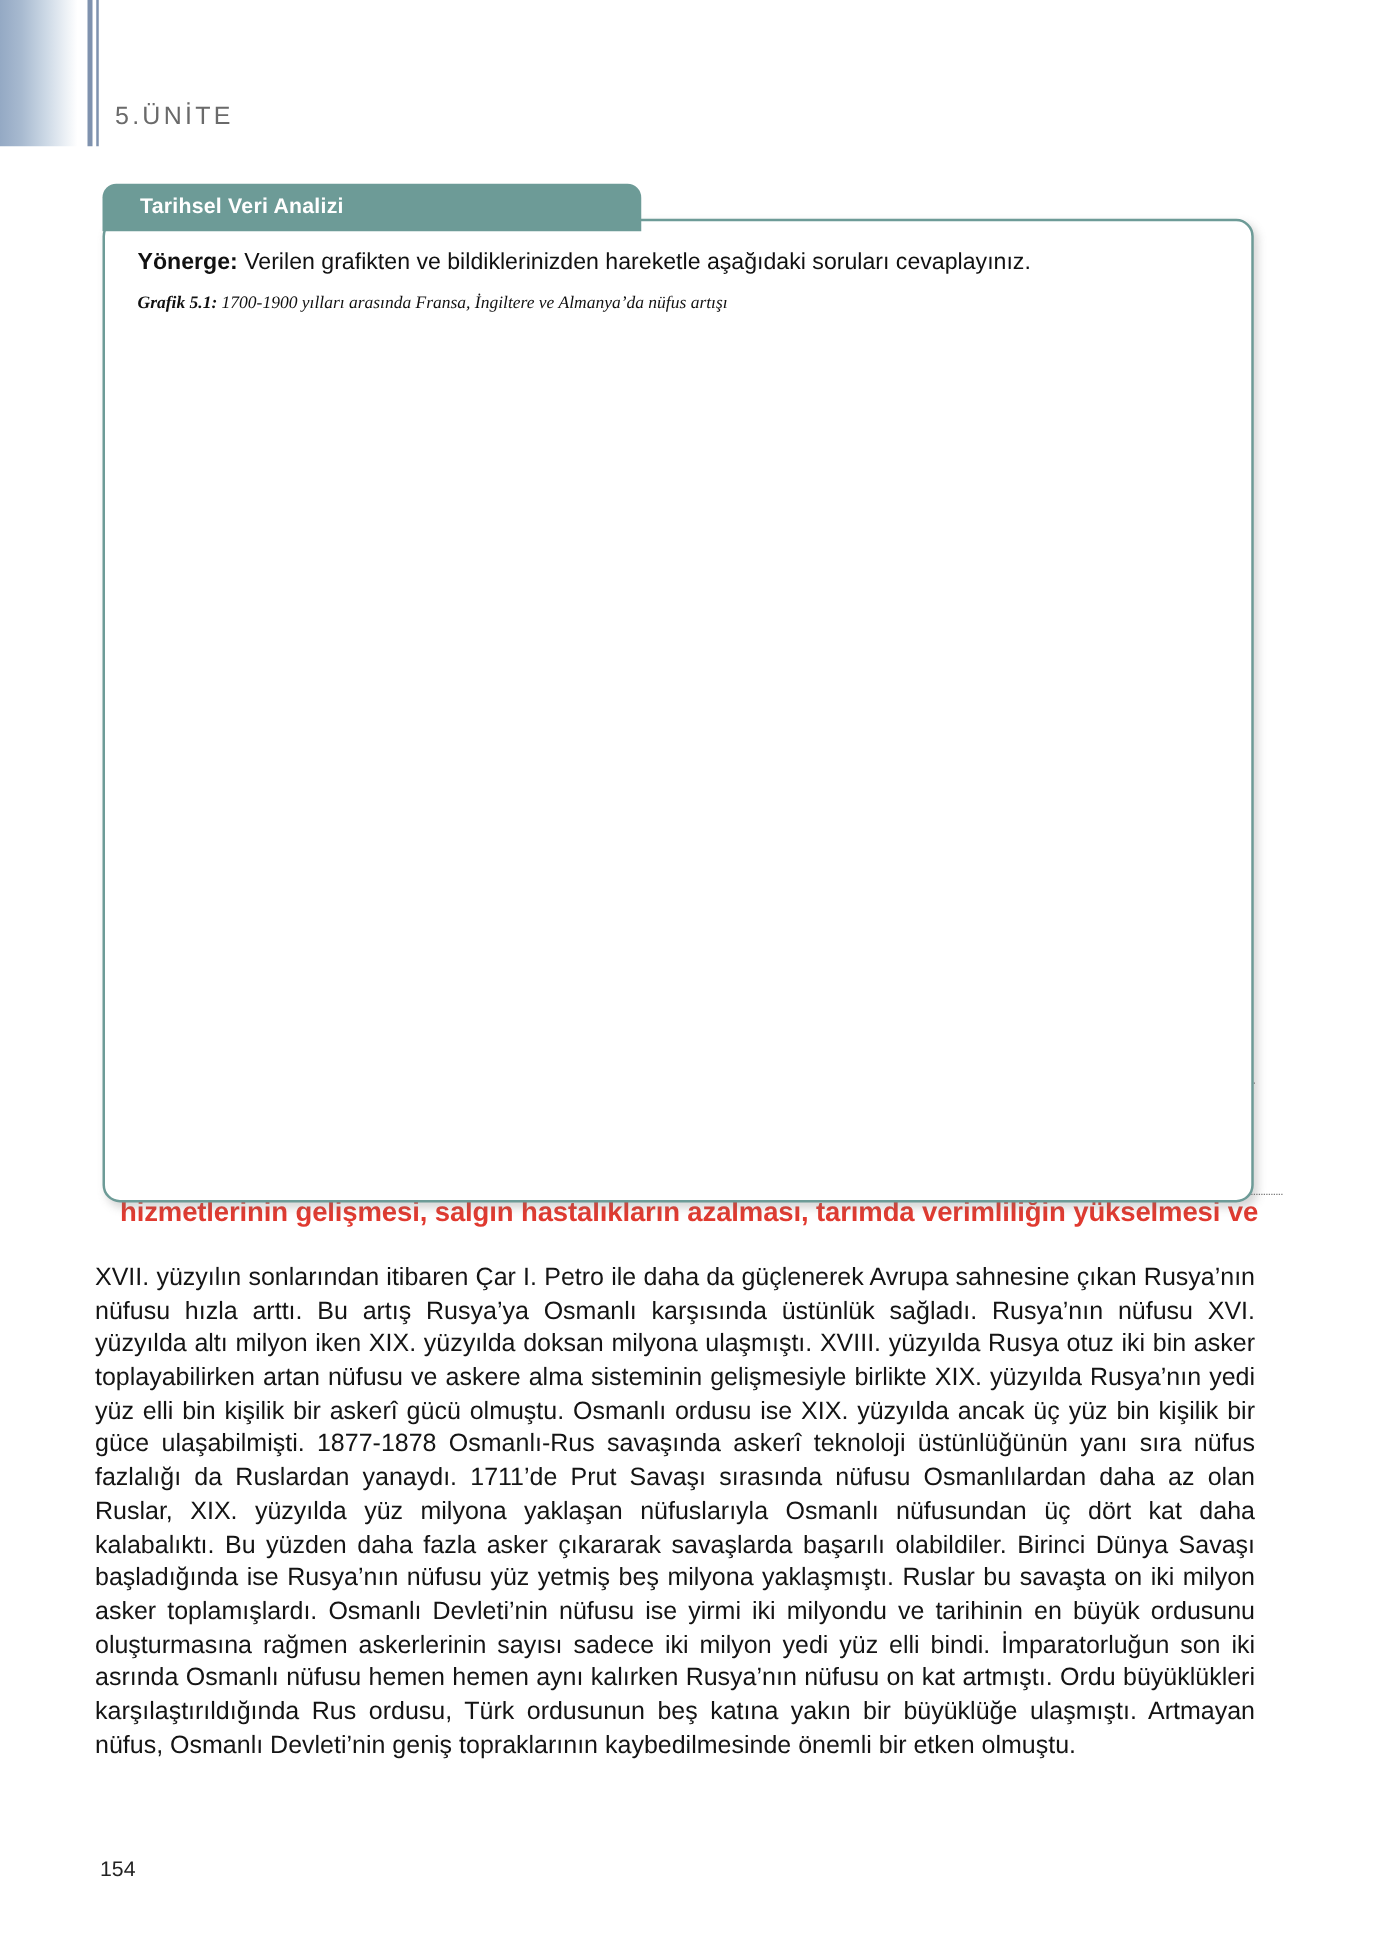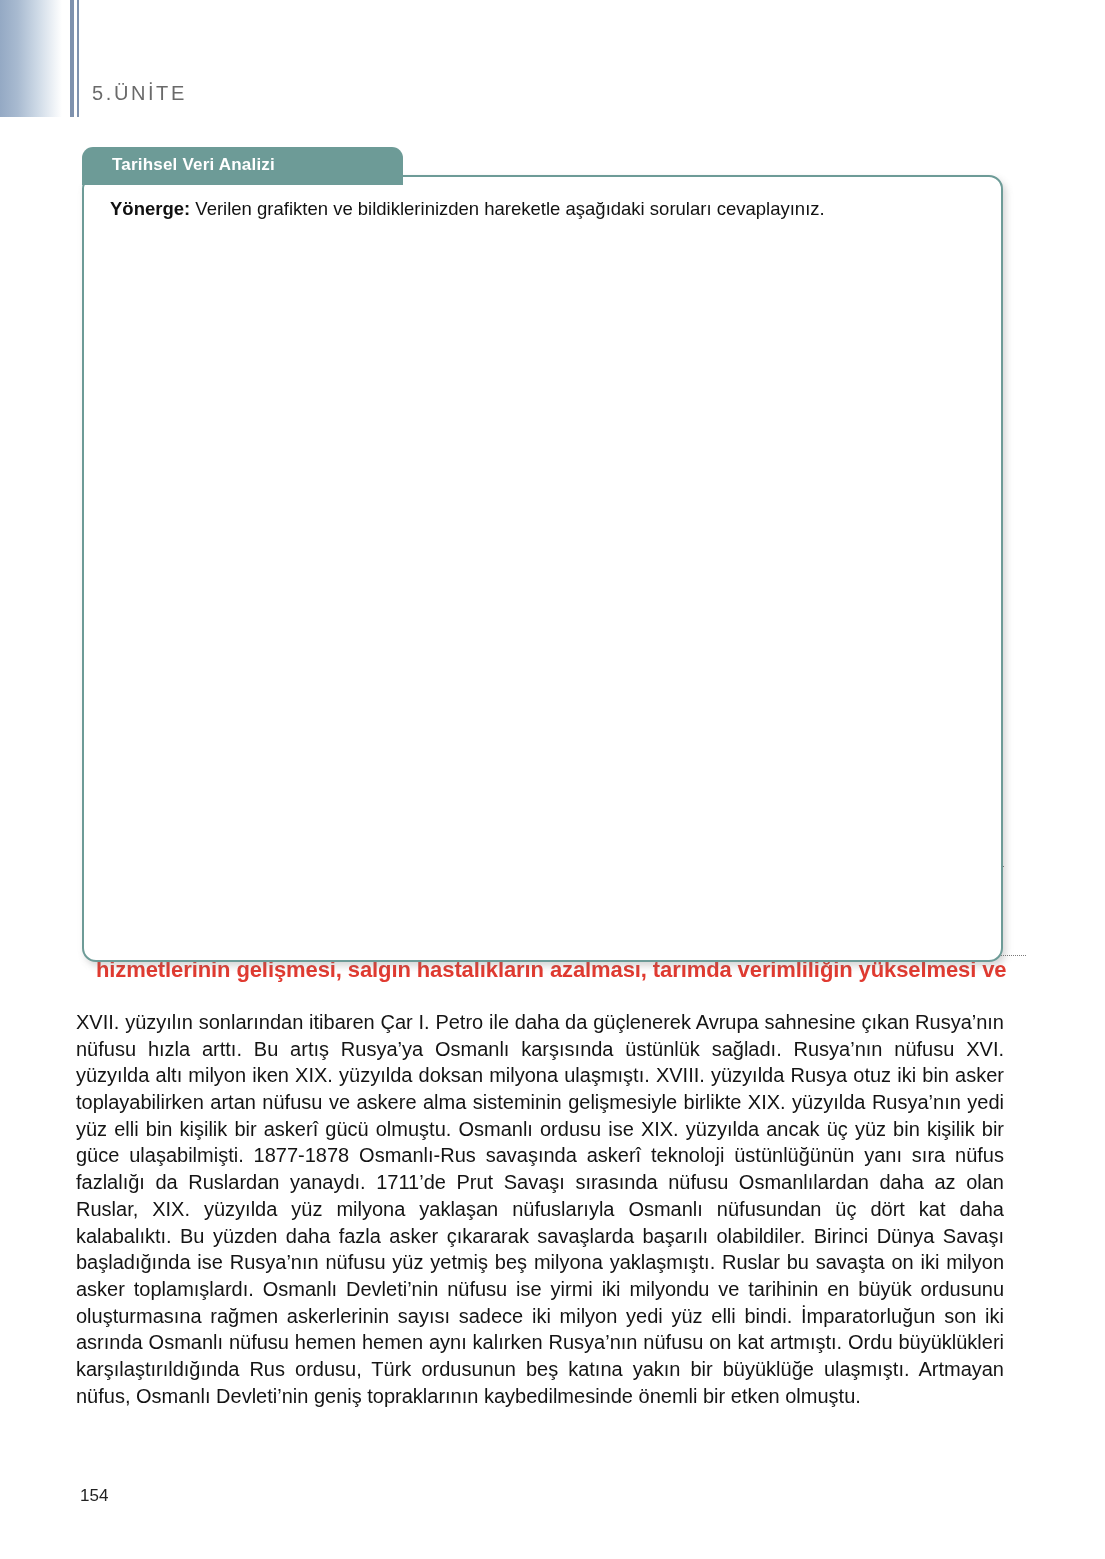--- a/index.html
+++ b/index.html
@@ -48,21 +48,21 @@
   
   #activity-card {
     position: absolute;
     left: 82px; top: 147px;
     width: 921px;
     height: 815px;
   }
   #card-tab {
     position: absolute;
     left: 0; top: 0;
-    width: 321px; height: 38px;
+    width: 431px; height: 38px;
     background: #6d9b97;
     border-radius: 11px 11px 0 0;
     box-sizing: border-box;
     padding: 8px 0 0 30px;
   }
   #card-tab-title {
     color: #ffffff;
     font-size: 17px;
     font-weight: bold;
     letter-spacing: 0.2px;
@@ -307,20 +307,23 @@
 
 <div id="activity-card">
   <div id="card-body"></div>
   <div id="card-tab">
     <span id="card-tab-title">Tarihsel Veri Analizi</span>
   </div>
 
   <div id="card-inner">
     <div class="yonerge-line">
       <b>Yönerge:</b><span> Verilen grafikten ve bildiklerinizden hareketle aşağıdaki soruları cevaplayınız.</span>
+    </div>
+    <div id="grafik-caption">
+      <span class="cap-strong">Grafik 5.1:</span><span class="cap-italic"> 1700-1900 yılları arasında Fransa, İngiltere ve Almanya’da nüfus artışı</span>
     </div>
   </div>
 </div>
 
 <div id="chart-frame">
 
   <div id="y-axis-title">Nüfus (milyon)</div>
   <div id="y-tick-labels">
       <div class="y-tick-label" style="top: 255px;">0</div>
       <div class="y-tick-label" style="top: 218.571px;">10</div>

